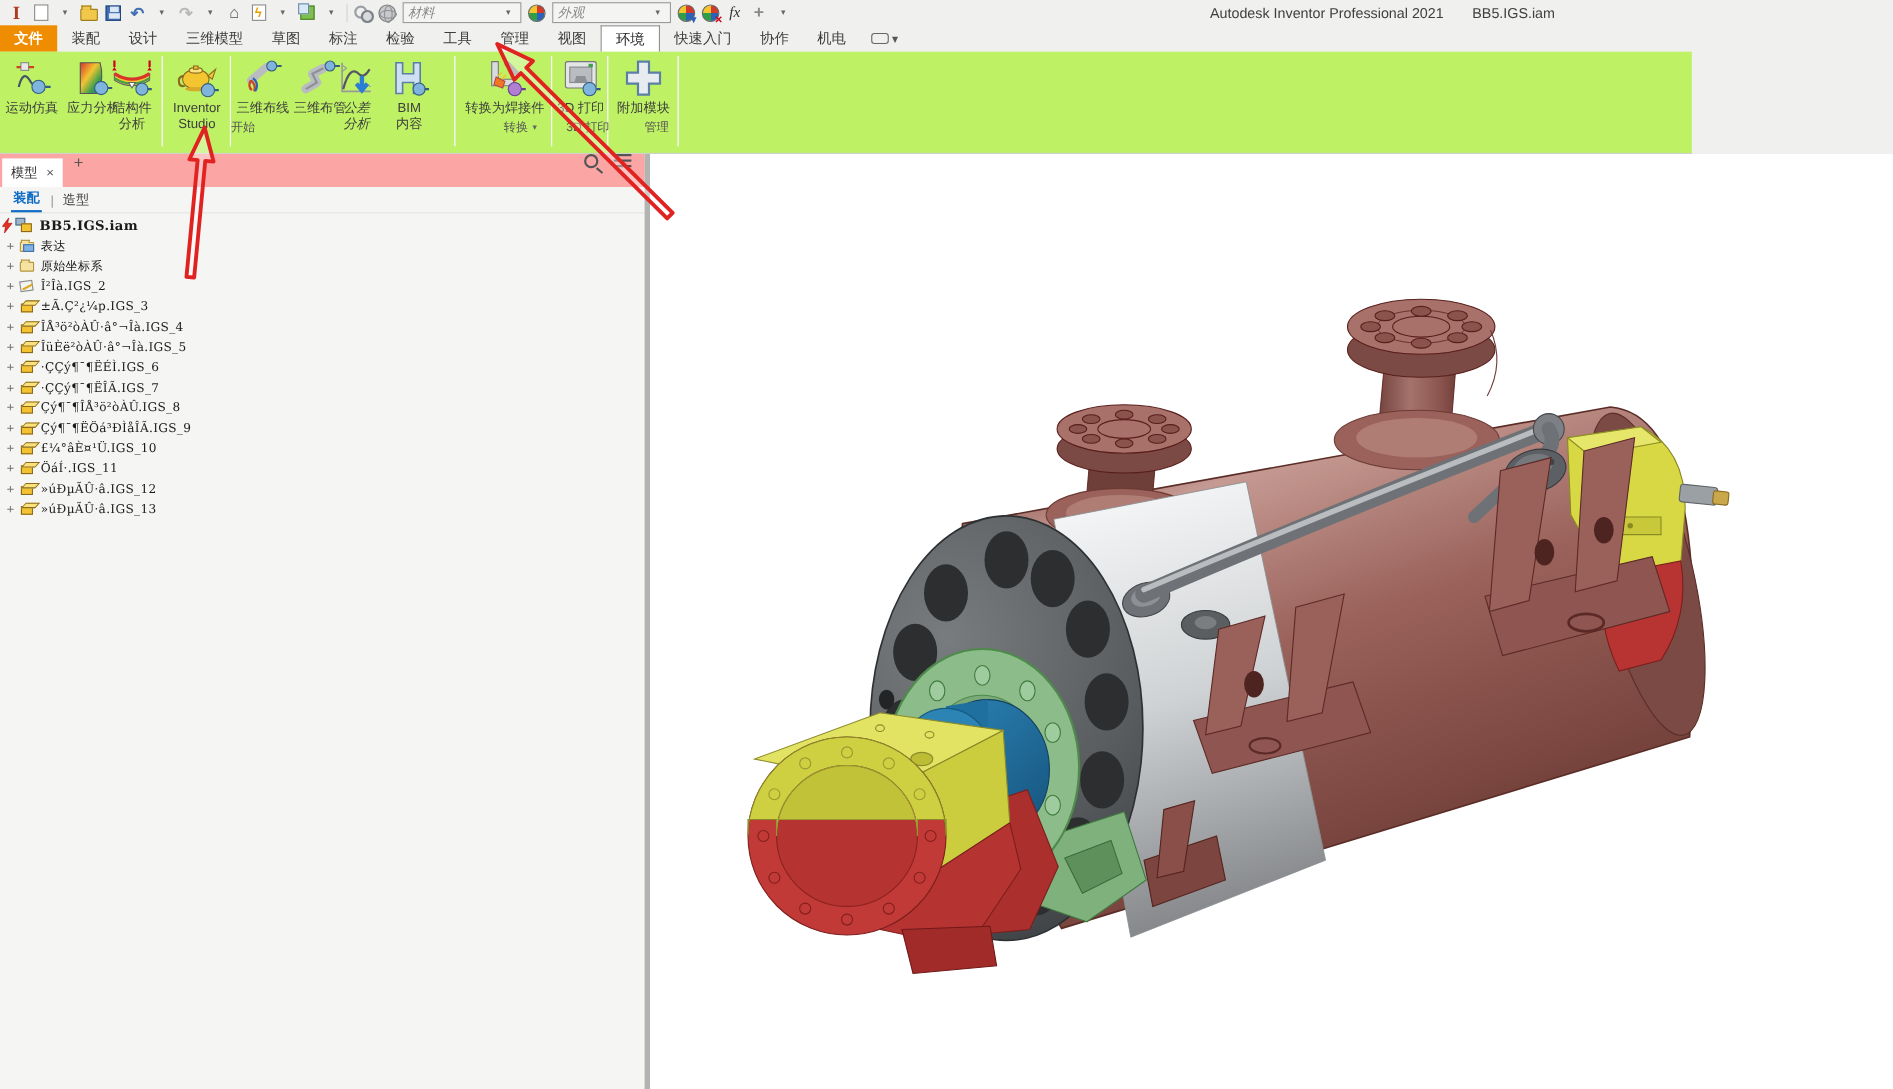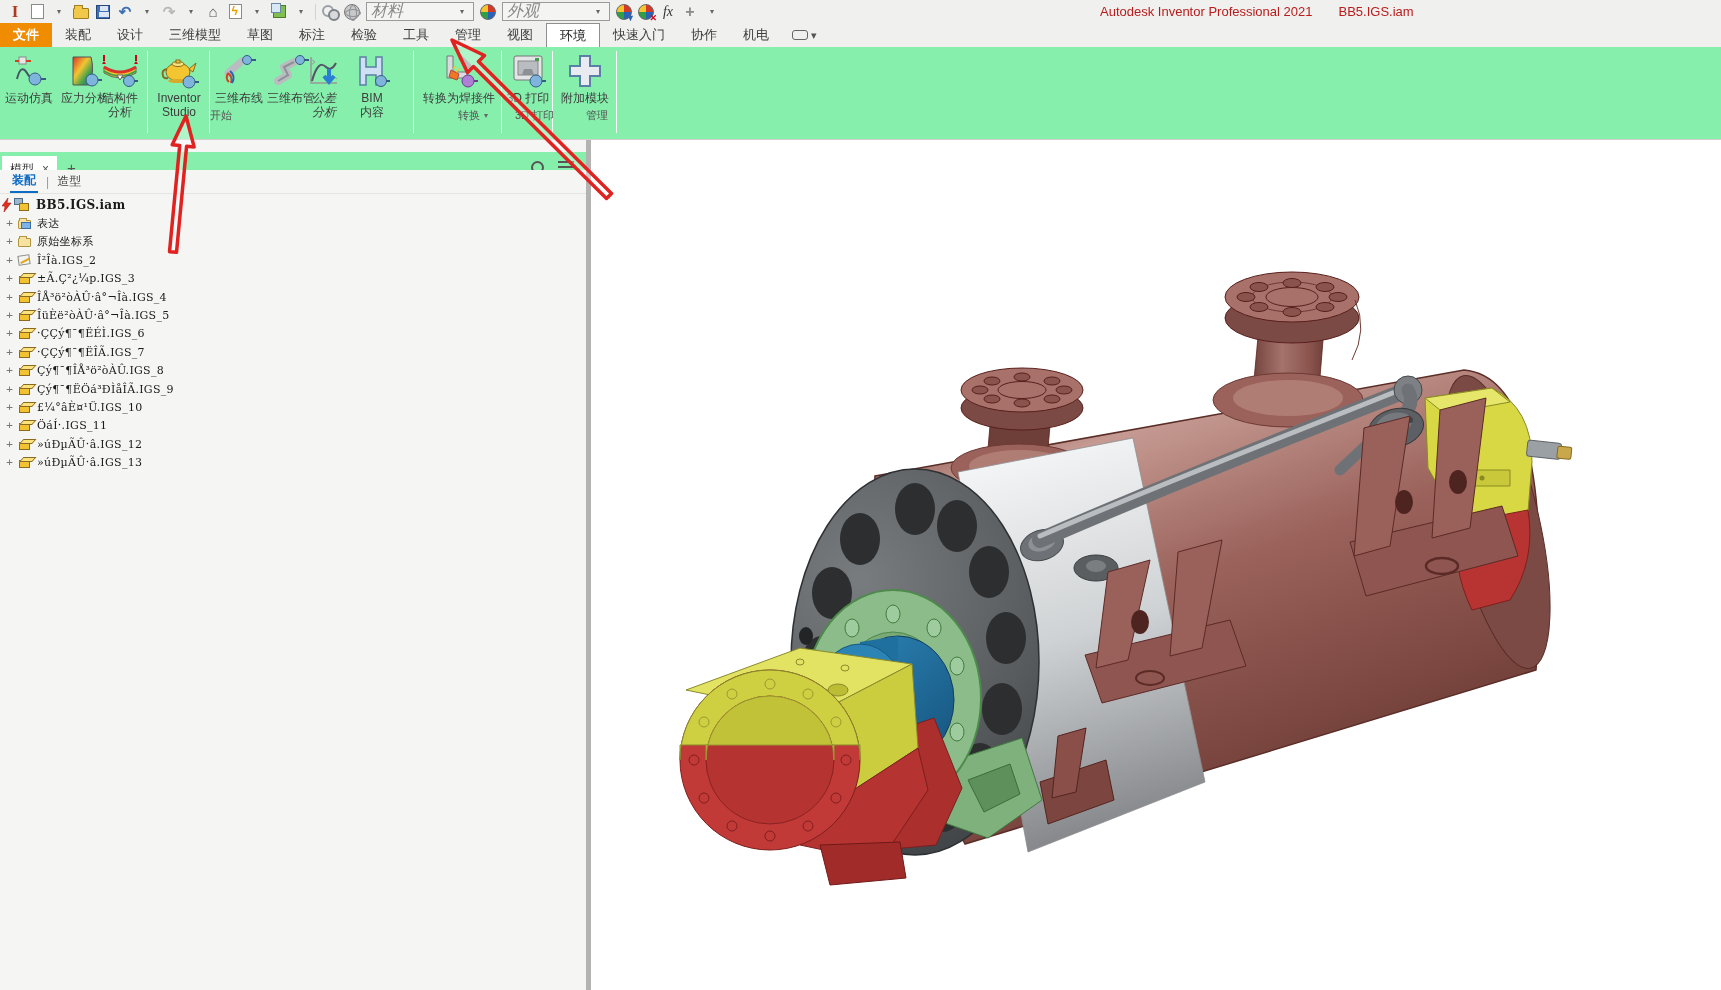--- a/index.html
+++ b/index.html
@@ -28,52 +28,52 @@
   .icon-greenbox { width:13px; height:13px; background:#7fbf4d; border:1px solid #4e7a2a; position:relative;}
   .icon-greenbox:before{ content:""; position:absolute; left:-3px; top:-3px; width:8px; height:8px; background:#d9e8f5; border:1px solid #6a8aa8;}
   .icon-rings { width:18px; height:14px; position:relative; }
   .icon-rings:before{ content:""; position:absolute; left:1px; top:0; width:8px; height:8px; border:2px solid #9aa0a6; border-radius:50%;}
   .icon-rings:after{ content:""; position:absolute; left:7px; top:4px; width:8px; height:8px; border:2px solid #7c8288; border-radius:50%; background:#d7d9db;}
   .icon-globe { width:16px; height:16px; border-radius:50%; background:#c7c9cb; border:1px solid #77797b; position:relative;}
   .icon-globe:before{ content:""; position:absolute; left:4px; top:0px; width:6px; height:14px; border:1px solid #909294; border-radius:50%;}
   .icon-globe:after{ content:""; position:absolute; left:0px; top:4px; width:14px; height:6px; border:1px solid #909294; border-radius:50%;}
   .combo { width:108px; height:19px; border:1px solid #9a9a9a; background:#f4f4f2; display:flex;
     align-items:center; justify-content:space-between; padding:0 4px; margin:0 3px; }
-  .combo .ph { font-style:italic; color:#8a8a8a; font-size:16px; }
+  .combo .ph { font-style:italic; color:#8a8a8a; font-size:12px; }
   .wheel { width:16px; height:16px; border-radius:50%; border:1px solid #666;
     background:conic-gradient(#d43a2a 0 25%, #2a62b8 25% 50%, #2f9e44 50% 75%, #f2c531 75% 100%); position:relative;}
   .wheel .ov { position:absolute; right:-4px; bottom:-4px; font-size:9px; font-weight:bold; }
   .fx { font-family:"Liberation Serif", serif; font-style:italic; font-size:14px; color:#333; }
   .plus-gray { font-size:16px; color:#8a8a8a; font-weight:bold; }
   .tsep { width:1px; height:16px; background:#d2d2d0; margin:0 3px; }
-  #win-title { position:absolute; left:1100px; top:4px; font-size:13px; color:#b91c1c; }
+  #win-title { position:absolute; left:1100px; top:4px; font-size:13px; color:#404040; }
   #win-title span { margin-right:26px; }
 
   
   #tabrow { position:absolute; left:0; top:23px; width:1721px; height:24px; display:flex; align-items:flex-start; }
   .ftab { height:24px; padding:0 13px; background:#f08c00; color:#fff; font-size:13px; font-weight:bold;
     display:flex; align-items:center; }
   .rtab { height:24px; padding:0 13px; color:#3d3d3d; font-size:13px; display:flex; align-items:center; }
   .rtab.active { background:#ffffff; border:1px solid #8f8f8f; border-bottom:none; color:#1a1a1a; }
   .ribbon-toggle { margin-left:10px; font-size:11px; color:#555; display:flex; align-items:center; height:24px;}
   .ribbon-toggle .box { width:16px; height:10px; border:1px solid #666; border-radius:3px; margin-right:3px;}
 
   
-  #ribbon { position:absolute; left:0; top:47px; width:1721px; height:93px; background:#86efac;
+  #ribbon { position:absolute; left:0; top:47px; width:1538px; height:93px; background:#bef264;
     border-bottom:1px solid #cfcfcd; }
   .rbtn { position:absolute; top:4px; text-align:center; color:#3d3d3d; font-size:12px; line-height:14px; }
   .rbtn .ric { height:40px; display:flex; align-items:center; justify-content:center; }
   .rsep { position:absolute; top:4px; width:1px; height:82px; background:#dddddc; border-right:1px solid #fbfbfa;}
   .glabel { position:absolute; top:59px; height:18px; font-size:11px; color:#555;
     display:flex; align-items:center; justify-content:flex-end; }
   .glabel .gdrop { font-size:8px; margin-left:4px; color:#666; }
 
   
   #panel { position:absolute; left:0; top:140px; width:586px; height:850px; background:#f5f5f4; }
-  #panel-head { position:absolute; left:0; top:12px; width:586px; height:30px; background:#86efac; display:flex; align-items:center;}
+  #panel-head { position:absolute; left:0; top:0; width:586px; height:30px; background:#fca5a5; display:flex; }
   .ptab { height:26px; margin-top:4px; background:#fff; display:flex; align-items:center; padding:0 8px; font-size:12px; color:#333; margin-left:2px;}
   .ptab .x { margin-left:8px; color:#555; font-size:12px; }
   .padd { font-size:15px; color:#555; margin-left:10px; }
   .phspacer { flex:1; }
   .search-ic { width:13px; height:13px; border:2px solid #555; border-radius:50%; position:relative; margin-right:14px;}
   .search-ic:after { content:""; position:absolute; left:10px; top:10px; width:7px; height:2px; background:#555; transform:rotate(40deg); transform-origin:0 0;}
   .burger { width:16px; height:12px; border-top:2px solid #555; border-bottom:2px solid #555; margin-right:12px; position:relative;}
   .burger:before { content:""; position:absolute; left:0; top:3px; width:16px; height:2px; background:#555;}
   #subtabs { position:absolute; left:0; top:30px; width:586px; height:24px; display:flex; align-items:center;
     font-size:12px; border-bottom:1px solid #e4e4e2; background:#f5f5f4;}

